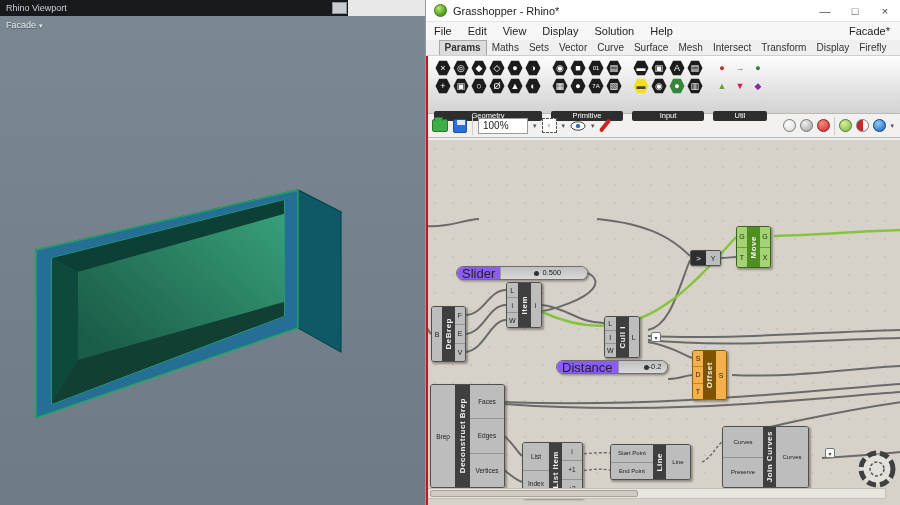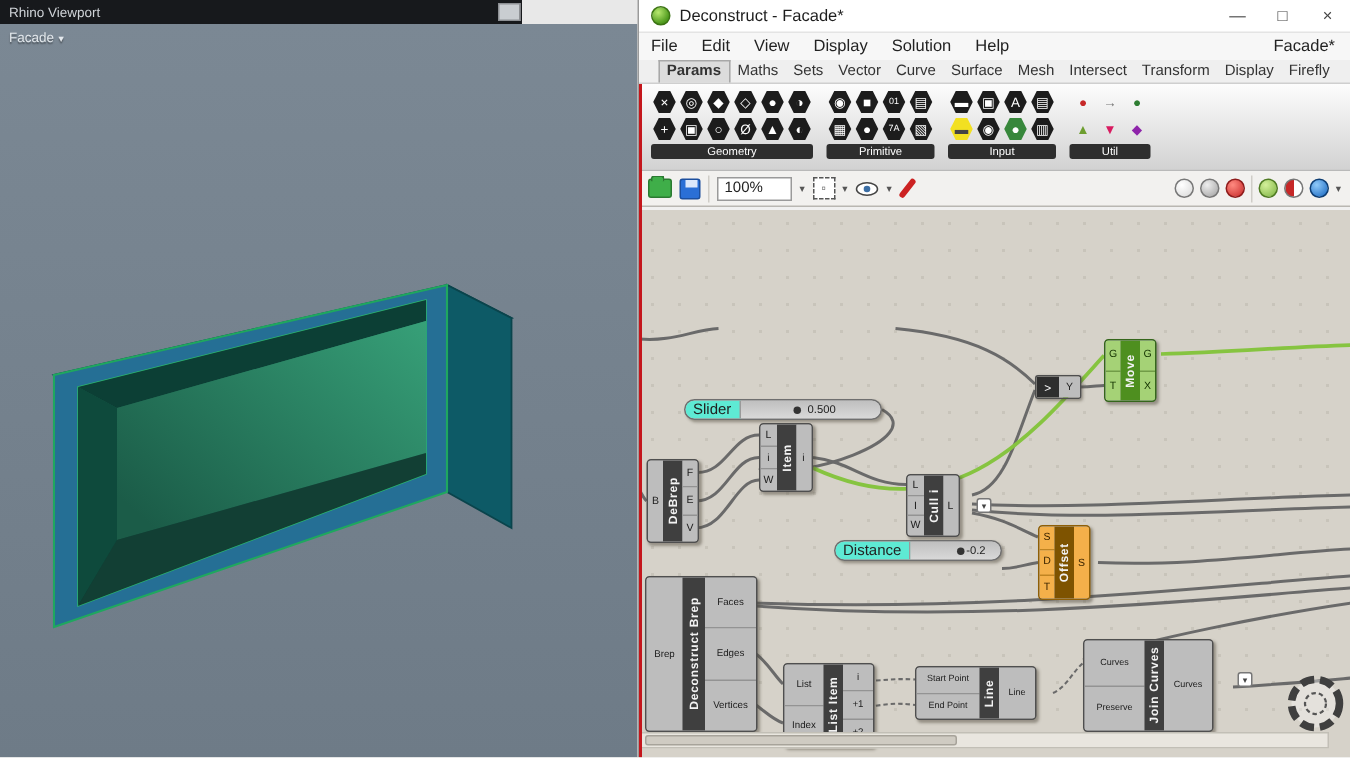--- a/index.html
+++ b/index.html
@@ -32,21 +32,21 @@
   .gh-tabbar { height:16px; display:flex; align-items:flex-end; background:#efefef; font-size:10px; color:#333; border-bottom:1px solid #cfcfcf; padding-left:4px;justify-content:center; }
   .tab { padding:1px 5px 2px; }
   .tab.sel { background:#dcdcdc; border:1px solid #a8a8a8; border-bottom:none; font-weight:bold; }
 
   .gh-palette { height:58px; background:linear-gradient(#fdfdfd,#d2d2d2); display:flex; align-items:flex-start; padding:3px 6px 0 8px; gap:9px; border-bottom:1px solid #b9b9b9; }
   .pal-group { display:flex; flex-direction:column; align-items:stretch; }
   .pal-row { display:flex; }
   .hex { width:16px; height:16px; margin:1px; background:#1c1c1c; color:#fff; font-size:9px; line-height:16px;
     display:flex; align-items:center; justify-content:center;
     clip-path:polygon(26% 4%, 74% 4%, 97% 50%, 74% 96%, 26% 96%, 3% 50%); }
-  .pal-label { margin-top:1px; height:10px; background:#2e2e2e; color:#fff; font-size:7.5px; line-height:10px; text-align:center; border-radius:2px; }
+  .pal-label { margin-top:16px; height:10px; background:#2e2e2e; color:#fff; font-size:7.5px; line-height:10px; text-align:center; border-radius:2px; }
 
   .gh-canvastoolbar { height:24px; background:#f2f1ef; border-bottom:1px solid #b9b7b2; display:flex; align-items:center; padding:0 6px; gap:5px; }
   .tb-folder { width:16px; height:13px; background:#3fae49; border:1px solid #2a7a31; border-radius:2px; position:relative; }
   .tb-folder::before { content:""; position:absolute; left:1px; top:-3px; width:7px; height:3px; background:#3fae49; border:1px solid #2a7a31; border-bottom:none; border-radius:2px 2px 0 0; }
   .tb-save { width:14px; height:14px; background:#2a6fd6; border:1px solid #1c4f9e; border-radius:2px; position:relative; }
   .tb-save::before { content:""; position:absolute; left:3px; top:0; width:8px; height:5px; background:#dce8fb; }
   .tb-sep { width:1px; height:18px; background:#cfcdc8; }
   .tb-zoom { width:50px; height:16px; background:#fff; border:1px solid #9a9a9a; font-size:10px; color:#222; display:flex; align-items:center; padding-left:4px; }
   .tb-chev { font-size:7px; color:#555; }
   .tb-select { width:15px; height:15px; border:1px dashed #555; background:#fff; display:flex; align-items:center; justify-content:center; font-size:8px; color:#444; }
@@ -85,21 +85,21 @@
   .orange-comp .cbar { background:#7e5300; }
 
   .gh-panel { position:absolute; width:118px; height:26px; background:#f6ee3c; border:1px solid #8a8430; border-radius:2px;
     z-index:2; box-shadow:1.5px 1.5px 2px rgba(70,65,50,.45); }
   .gh-panel .ph { height:10px; font-size:7px; color:#3c3a10; text-align:right; padding:1px 3px 0 0; background:#fdf838; border-bottom:1px solid #cfc62c; }
   .gh-panel .pb { font-family:"DejaVu Sans Mono", monospace; font-size:7.5px; color:#262403; padding:2px 0 0 4px; }
   .nub { position:absolute; width:5px; height:5px; background:#5a5a5a; border-radius:50%; }
 
   .gh-slider { position:absolute; height:14px; display:flex; align-items:stretch; background:#cdcdcd; border:1px solid #6f6f6f;
     border-radius:7px; overflow:hidden; z-index:2; box-shadow:1.5px 1.5px 2px rgba(70,65,50,.45); }
-  .sl-label { font-size:10px; color:#222; background:#5eead4; display:flex; align-items:center; padding:0 5px; border-right:1px solid #9a9a9a; }
+  .sl-label { font-size:13px; color:#222; background:#8b5cf6; display:flex; align-items:center; padding:0 5px; border-right:1px solid #9a9a9a; }
   .sl-track { flex:1; position:relative; background:linear-gradient(#bfbfbf,#d9d9d9); }
   .sl-dot { position:absolute; top:4px; width:5px; height:5px; background:#333; border-radius:50%; }
   .sl-val { position:absolute; top:1px; font-size:7.5px; color:#222; }
 
   .tagbox { position:absolute; width:10px; height:10px; background:#fff; border:1px solid #777; border-radius:2px;
     font-size:6px; color:#444; display:flex; align-items:center; justify-content:center; z-index:3; }
 
   .flatten { position:absolute; display:flex; border:1px solid #4f4f4f; border-radius:2px; overflow:hidden; z-index:2;
     box-shadow:1px 1px 2px rgba(70,65,50,.45); }
   .flatten .fi { width:15px; height:14px; background:#2e2e2e; color:#fff; font-size:8px; display:flex; align-items:center; justify-content:center; }
@@ -153,21 +153,21 @@
         <span>Facade</span><span class="arrow">▾</span>
       </div>
     </div>
   </section>
 
   <section class="gh">
     <div class="gh-red-edge"></div>
 
     <div class="gh-titlebar">
       <span class="gh-app-icon"></span>
-      <span class="gh-title">Deconstruct - Facade*</span>
+      <span class="gh-title">Grasshopper - Rhino*</span>
       <span class="win-btn">—</span>
       <span class="win-btn">□</span>
       <span class="win-btn">×</span>
     </div>
 
     <div class="gh-menubar">
       <span class="menu-item">File</span>
       <span class="menu-item">Edit</span>
       <span class="menu-item">View</span>
       <span class="menu-item">Display</span>

